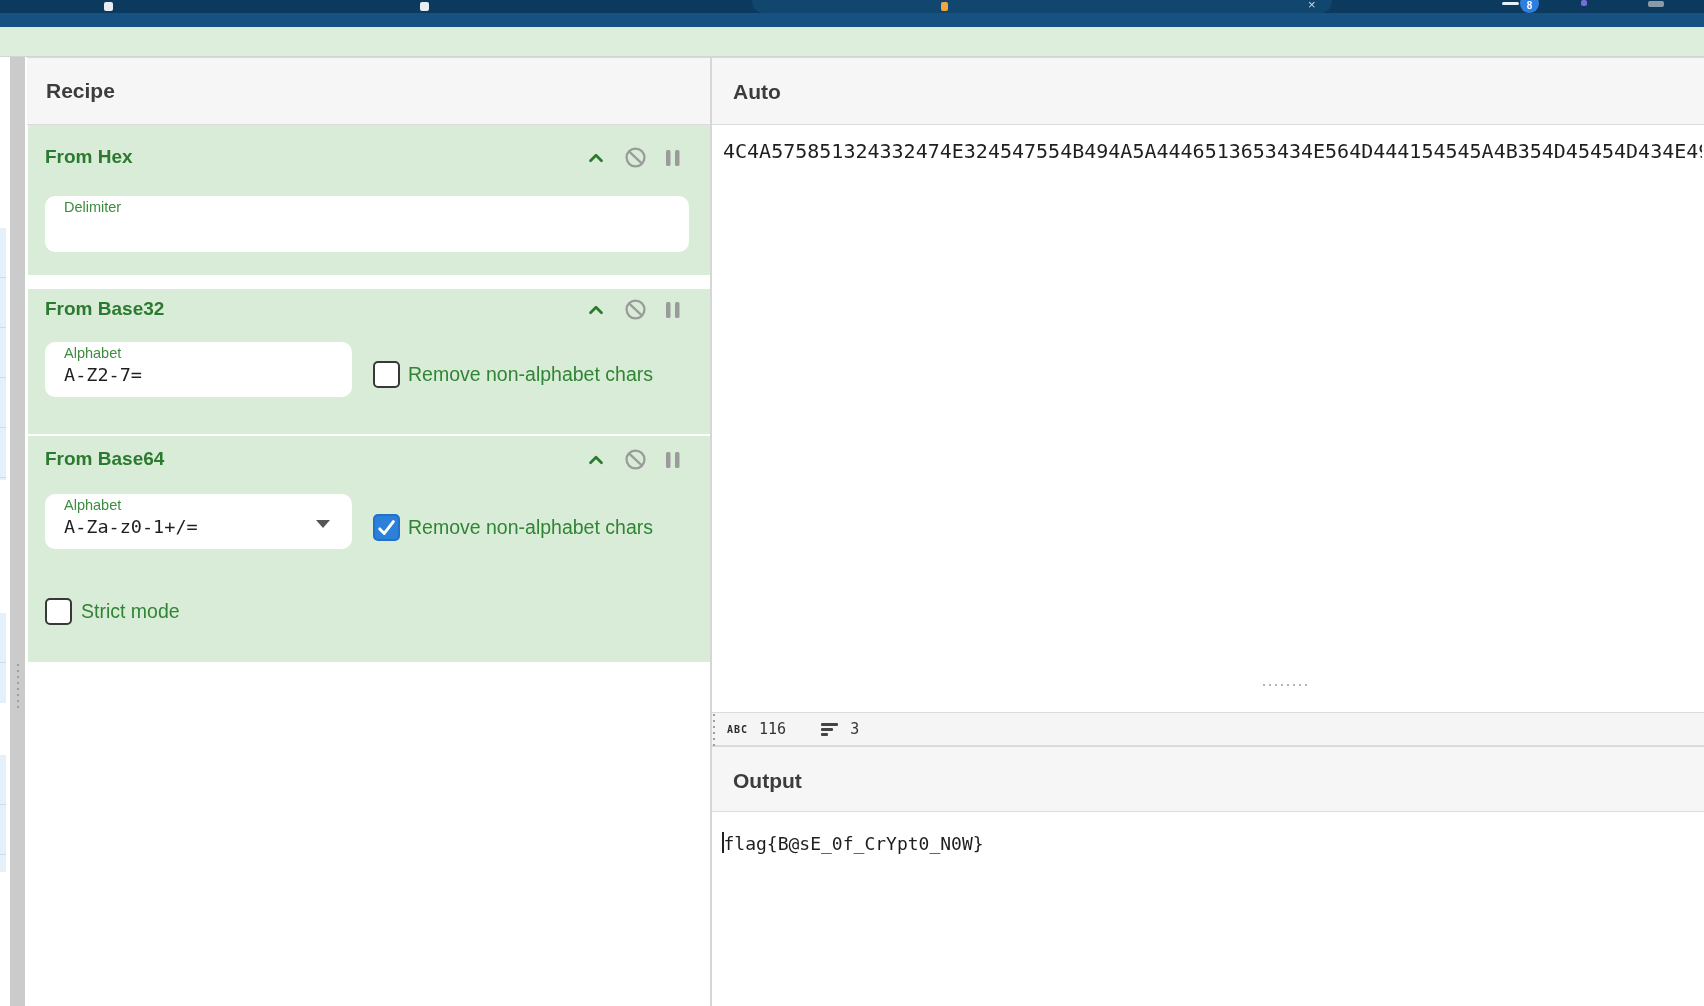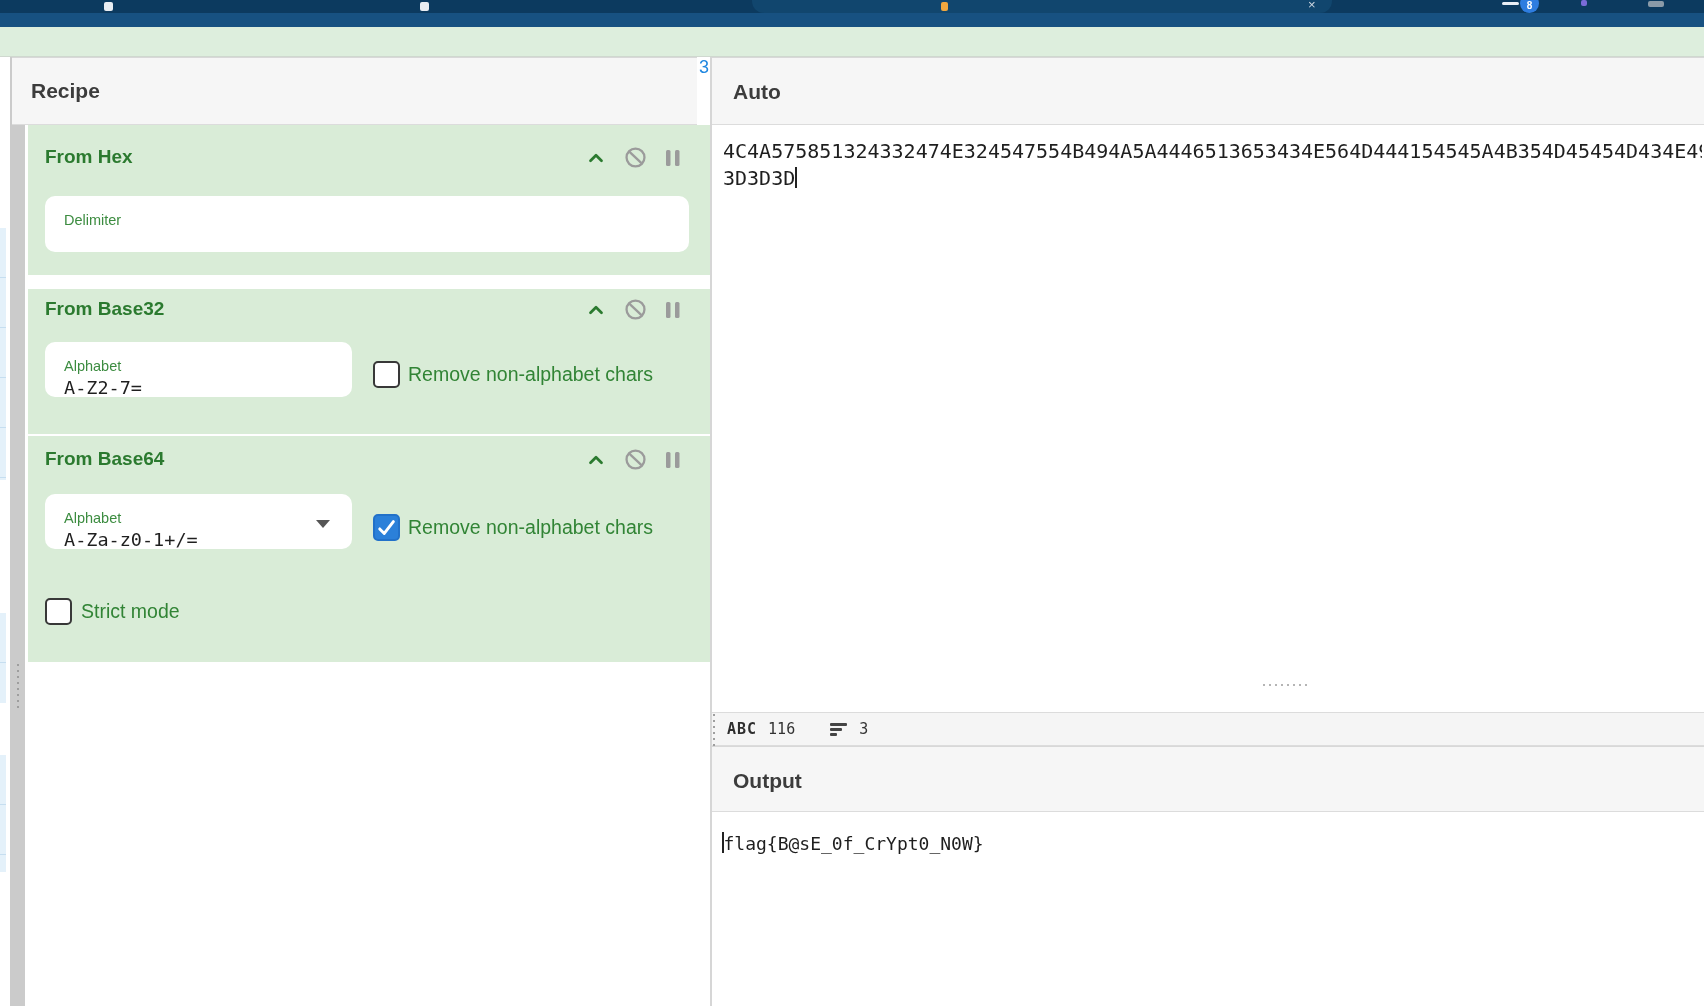--- a/index.html
+++ b/index.html
@@ -34,30 +34,30 @@
   .sliver{left:0;width:6px;background:repeating-linear-gradient(to bottom,#e4f1fa 0 49px,#c6def0 49px 50px);}
   .left-gutter{left:10px;top:57px;width:15px;height:949px;background:#cbcbcb;}
   .vdots{width:2px;background:repeating-linear-gradient(to bottom,#9e9e9e 0 2px,transparent 2px 6px);}
   .hdots{height:2px;background:repeating-linear-gradient(to right,#b5b5b5 0 2px,transparent 2px 6px);}
 
   
   .pane-head{background:var(--header_gray);border-bottom:1px solid #dcdcdc;border-top:1px solid #d8d8d8;}
   .pane-title{font-size:21px;font-weight:bold;color:#3c3c3c;}
 
   
-  .recipe-head{left:12px;top:57px;width:685px;height:68px;}
+  .recipe-head{left:27px;top:57px;width:685px;height:68px;}
   .recipe-title{left:19px;top:21px;}
   .rh-icon{top:78px;width:26px;height:26px;}
   .chev{stroke:#3f3f3f;stroke-width:3;fill:none;stroke-linecap:round;stroke-linejoin:round;}
 
   .op{left:28px;width:682px;background:var(--op_bg_green);}
   .op-title{position:absolute;left:17px;font-size:19px;font-weight:bold;color:var(--op_title_green);}
   .op-icons{position:absolute;right:28px;display:flex;gap:16px;align-items:center;}
   .op-icons svg{display:block;}
-  .ing-box{position:absolute;background:#fff;border-radius:10px;padding:16px 14px 0 19px;}
+  .ing-box{position:absolute;background:#fff;border-radius:10px;padding:3px 14px 0 19px;}
   .ing-label{font-size:14.5px;color:var(--label_green);}
   .ing-value{font-size:18.5px;color:#1f1f1f;margin-top:3px;}
   .mono{font-family:"DejaVu Sans Mono",monospace;}
   .caret-down{position:absolute;right:22px;top:26px;width:0;height:0;
               border-left:7px solid transparent;border-right:7px solid transparent;border-top:8px solid #555;}
   .checkbox{position:absolute;width:27px;height:27px;border:2.5px solid #383838;border-radius:5px;background:#fff;}
   .checkbox.checked{background:var(--checkbox_blue);border-color:#2271c9;}
   .checkbox svg{display:none;margin:2px 0 0 1px;}
   .checkbox.checked svg{display:block;}
   .cb-label{position:absolute;font-size:19.5px;color:#318435;}
@@ -69,21 +69,21 @@
   .input-head{left:712px;top:57px;width:992px;height:68px;}
   .io-title{left:21px;top:22px;}
   .input-area{left:712px;top:125px;width:992px;height:559px;background:#fff;
               padding:13px 0 0 11px;font-size:20px;line-height:27px;color:#1e1e1e;}
   .io-line{white-space:pre;overflow:hidden;width:979px;}
   .cursor{display:inline-block;width:1.5px;height:21px;background:#222;vertical-align:-3px;}
 
   .status-bar{left:712px;top:712px;width:992px;height:34px;background:#f5f5f5;
               border-top:1px solid #dcdcdc;border-bottom:1px solid #dcdcdc;
               display:flex;align-items:center;gap:11px;padding-left:15px;}
-  .abc-icon{font-weight:800;font-size:15px;letter-spacing:1px;color:#2e2e2e;
+  .abc-icon{font-weight:800;font-size:10px;letter-spacing:1px;color:#2e2e2e;
             font-family:"DejaVu Sans Mono",monospace;}
   .stat-num{font-family:"DejaVu Sans Mono",monospace;font-size:15px;color:#333;}
   .lines-icon{width:18px;height:16px;position:relative;margin-left:24px;}
   .lines-icon i{position:absolute;left:0;height:3px;background:#444;border-radius:1px;}
   .lines-icon i:nth-child(1){top:2px;width:17px;}
   .lines-icon i:nth-child(2){top:7px;width:12px;}
   .lines-icon i:nth-child(3){top:12px;width:7px;}
 
   .output-head{left:712px;top:746px;width:992px;height:66px;}
   .output-area{left:712px;top:812px;width:992px;height:194px;background:#fff;
@@ -214,21 +214,20 @@
   <span class="cb-label" style="left:53px;top:164px">Strict mode</span>
 </div>
 
 <div class="abs pane-divider"></div>
 
 <div class="abs pane-head input-head">
   <span class="abs pane-title io-title">Auto</span>
 </div>
 <div class="abs input-area mono">
   <div class="io-line">4C4A575851324332474E324547554B494A5A4446513653434E564D444154545A4B354D45454D434E4959345536544B474D5134513D</div>
-  <div class="io-line"><span>3D3D3D</span><span class="cursor"></span></div>
 </div>
 
 <div class="abs hdots" style="left:1263px;top:684px;width:46px"></div>
 
 <div class="abs status-bar">
   <span class="abc-icon">ABC</span>
   <span class="stat-num">116</span>
   <span class="lines-icon">
       <i></i>
       <i></i>

